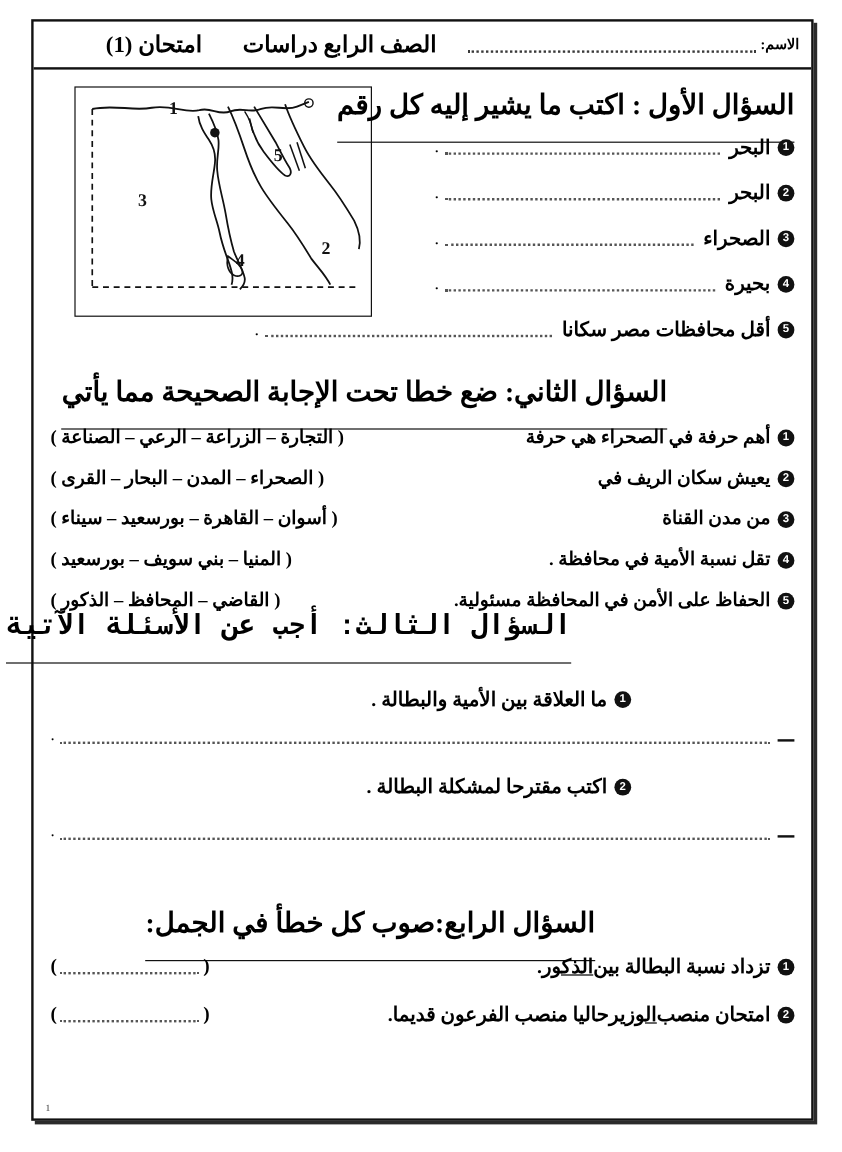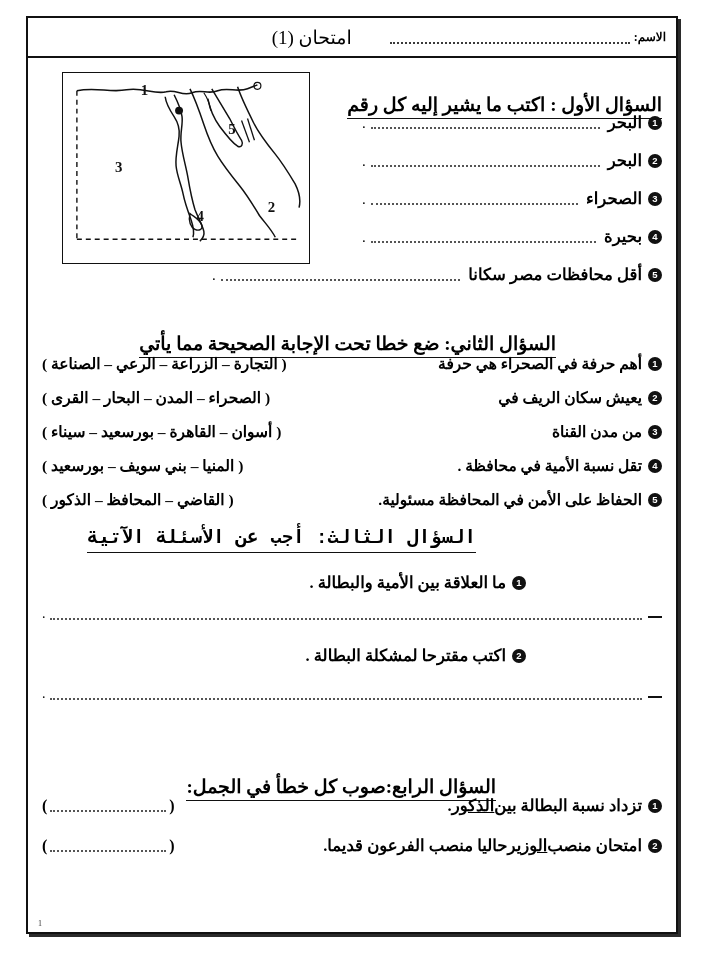--- a/index.html
+++ b/index.html
@@ -60,21 +60,21 @@
     margin: 0 4px;
   }
   .hdr-grade {
     font-size: 19px;
     font-weight: bold;
     white-space: nowrap;
     margin-right: 22px;
   }
   .hdr-exam {
     font-size: 19px;
-    font-weight: normal;
+    font-weight: bold;
     white-space: nowrap;
     margin-right: 34px;
   }
 
   
   .content {
     position: absolute;
     left: 0;
     top: 40px;
     width: 100%;
@@ -92,27 +92,26 @@
     border: 1.5px solid #111;
     background: #fff;
     box-sizing: border-box;
     overflow: hidden;
   }
   .map-box svg { display: block; width: 100%; height: 100%; }
 
   
   .q-head {
     position: absolute;
-    font-size: 19px;
+    font-size: 23px;
     font-weight: bold;
     white-space: nowrap;
     border-bottom: 1.6px solid #111;
-    padding-bottom: 1px;
+    padding-bottom: 15px;
     line-height: 1.25;
-    margin-top: 19px;
   }
 
   
   .bullet {
     display: inline-block;
     width: 14px;
     height: 14px;
     border-radius: 50%;
     background: #111;
     color: #fff;
@@ -230,20 +229,21 @@
 </style>
 </head>
 <body>
 
 <div id="page">
   <div id="sheet">
 
     <div class="header-row">
       <span class="hdr-name-label">الاسم:</span>
       <span class="hdr-dotline"></span>
+      <span class="hdr-grade">الصف الرابع دراسات</span>
       <span class="hdr-exam">امتحان (1)</span>
     </div>
 
     <div class="content">
 
       <div class="map-box">
         <svg viewBox="0 0 248 192" preserveAspectRatio="none">
 
           <path d="M14,18 L14,168" stroke="#111" stroke-width="1.4" fill="none" stroke-dasharray="5,4"></path>
           <path d="M14,168 L236,168" stroke="#111" stroke-width="1.4" fill="none" stroke-dasharray="5,4"></path>

